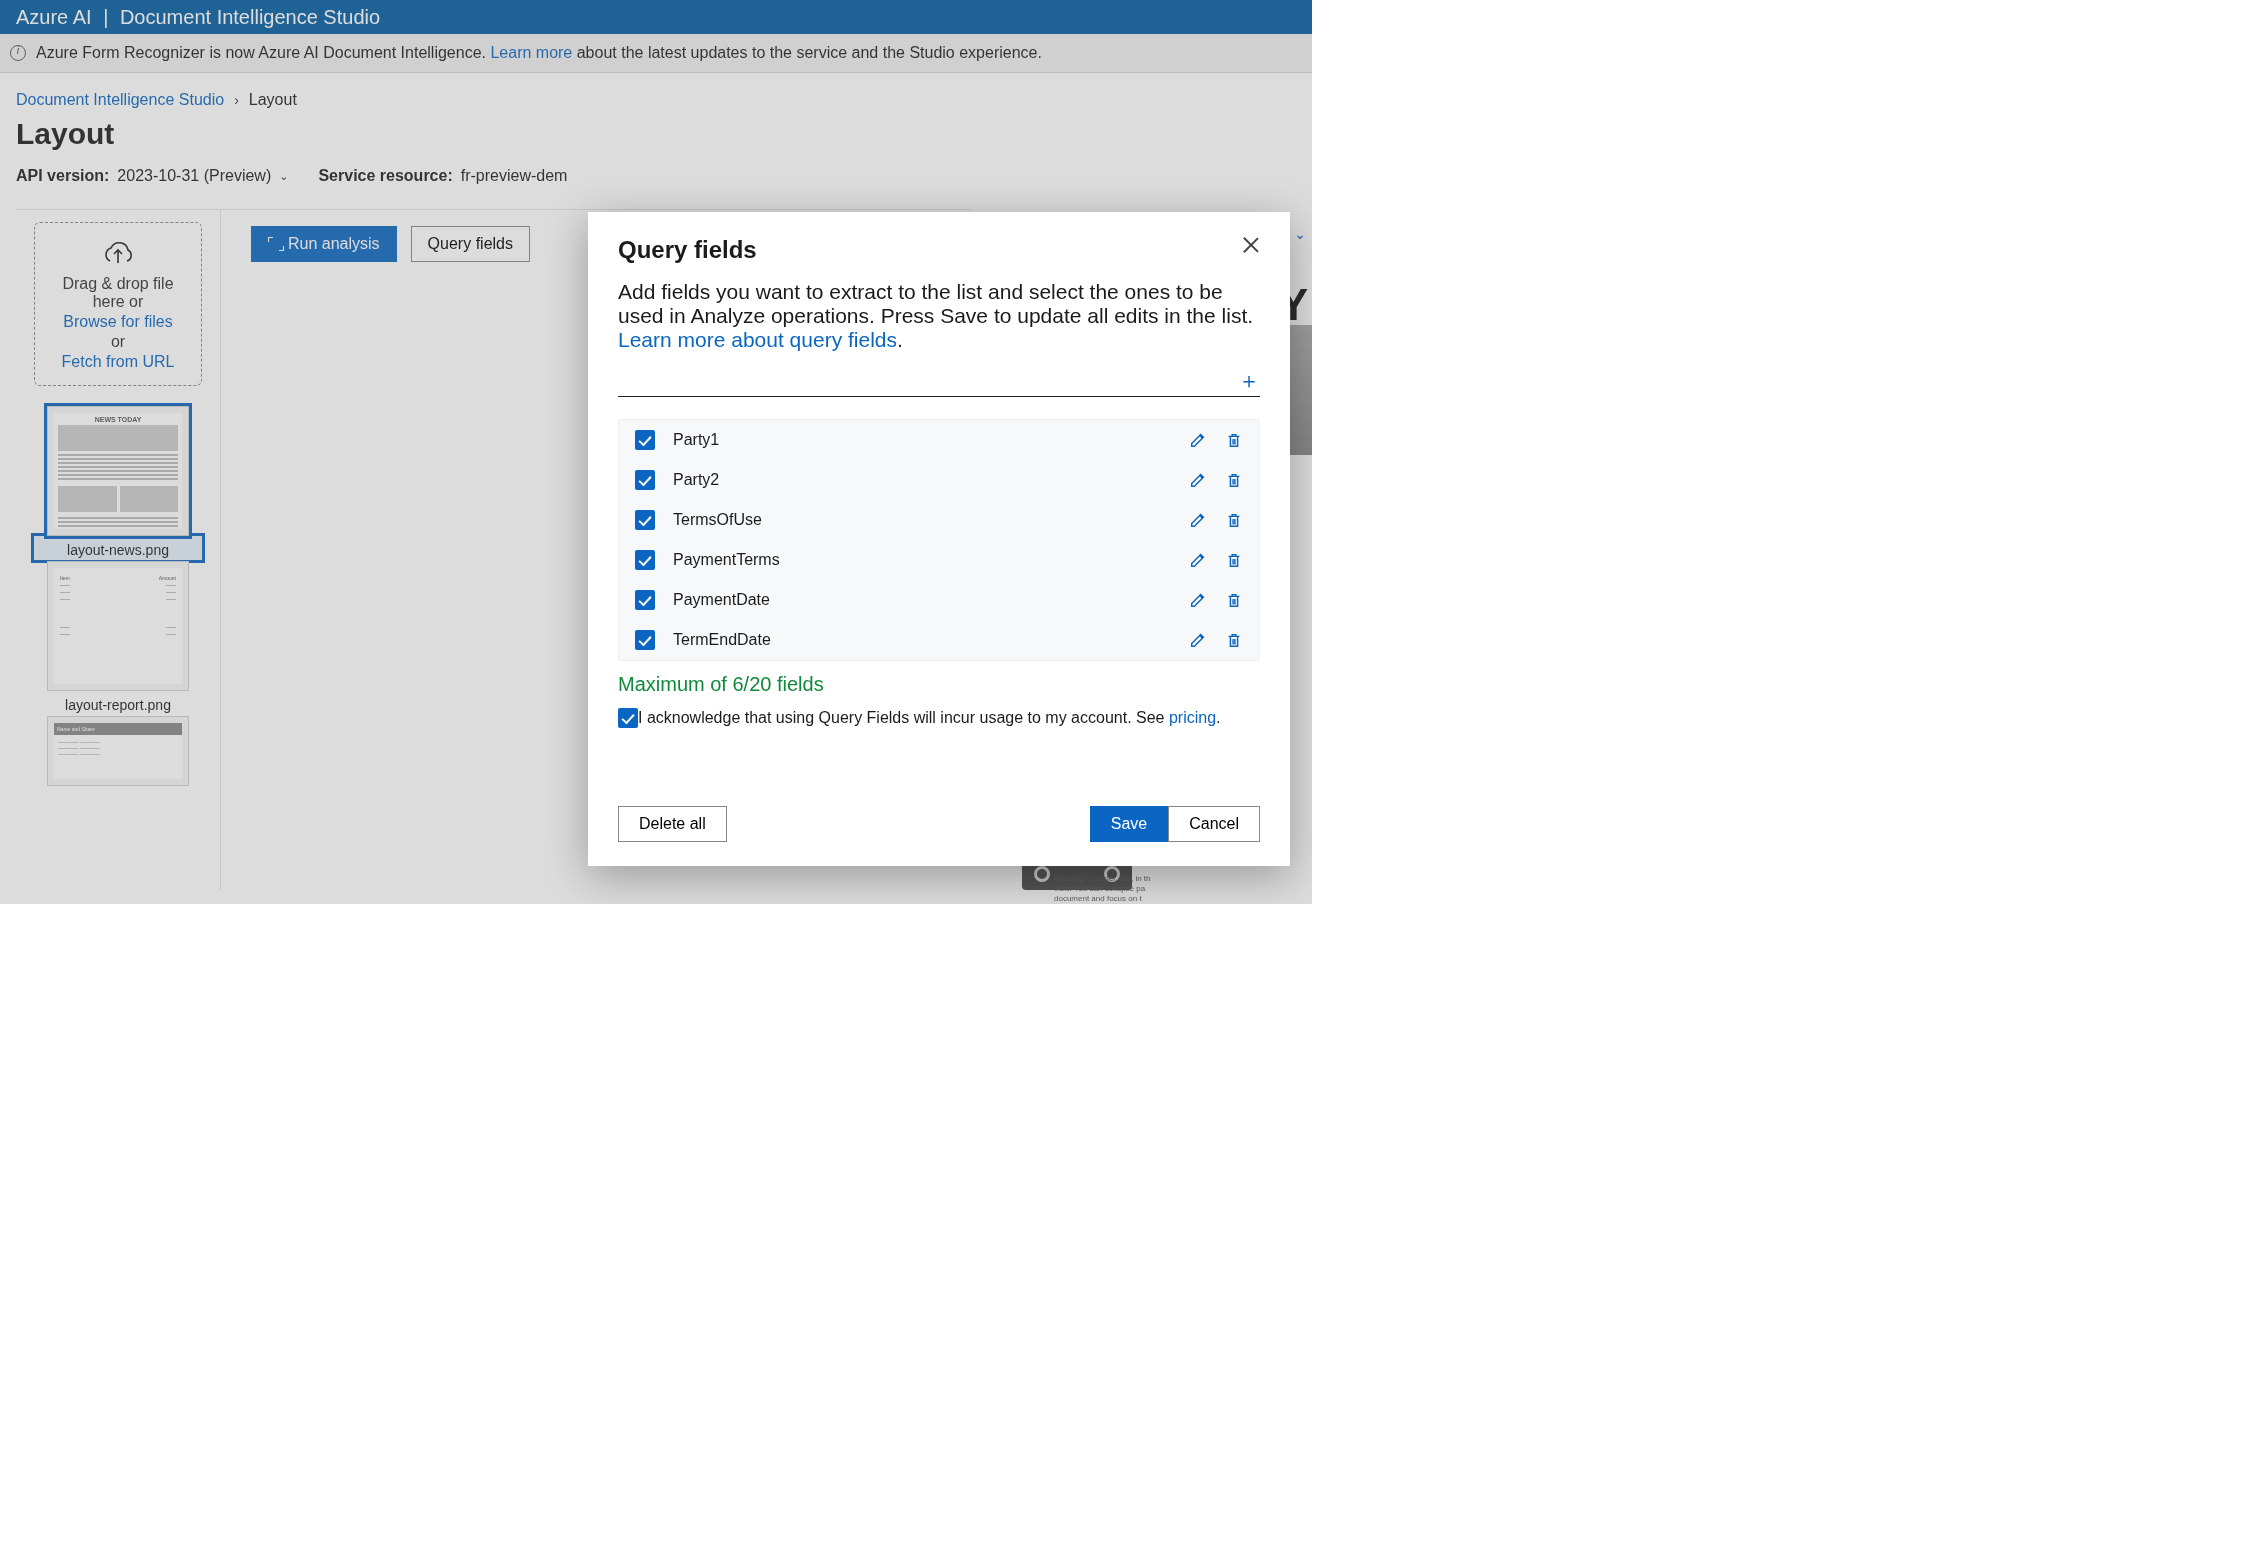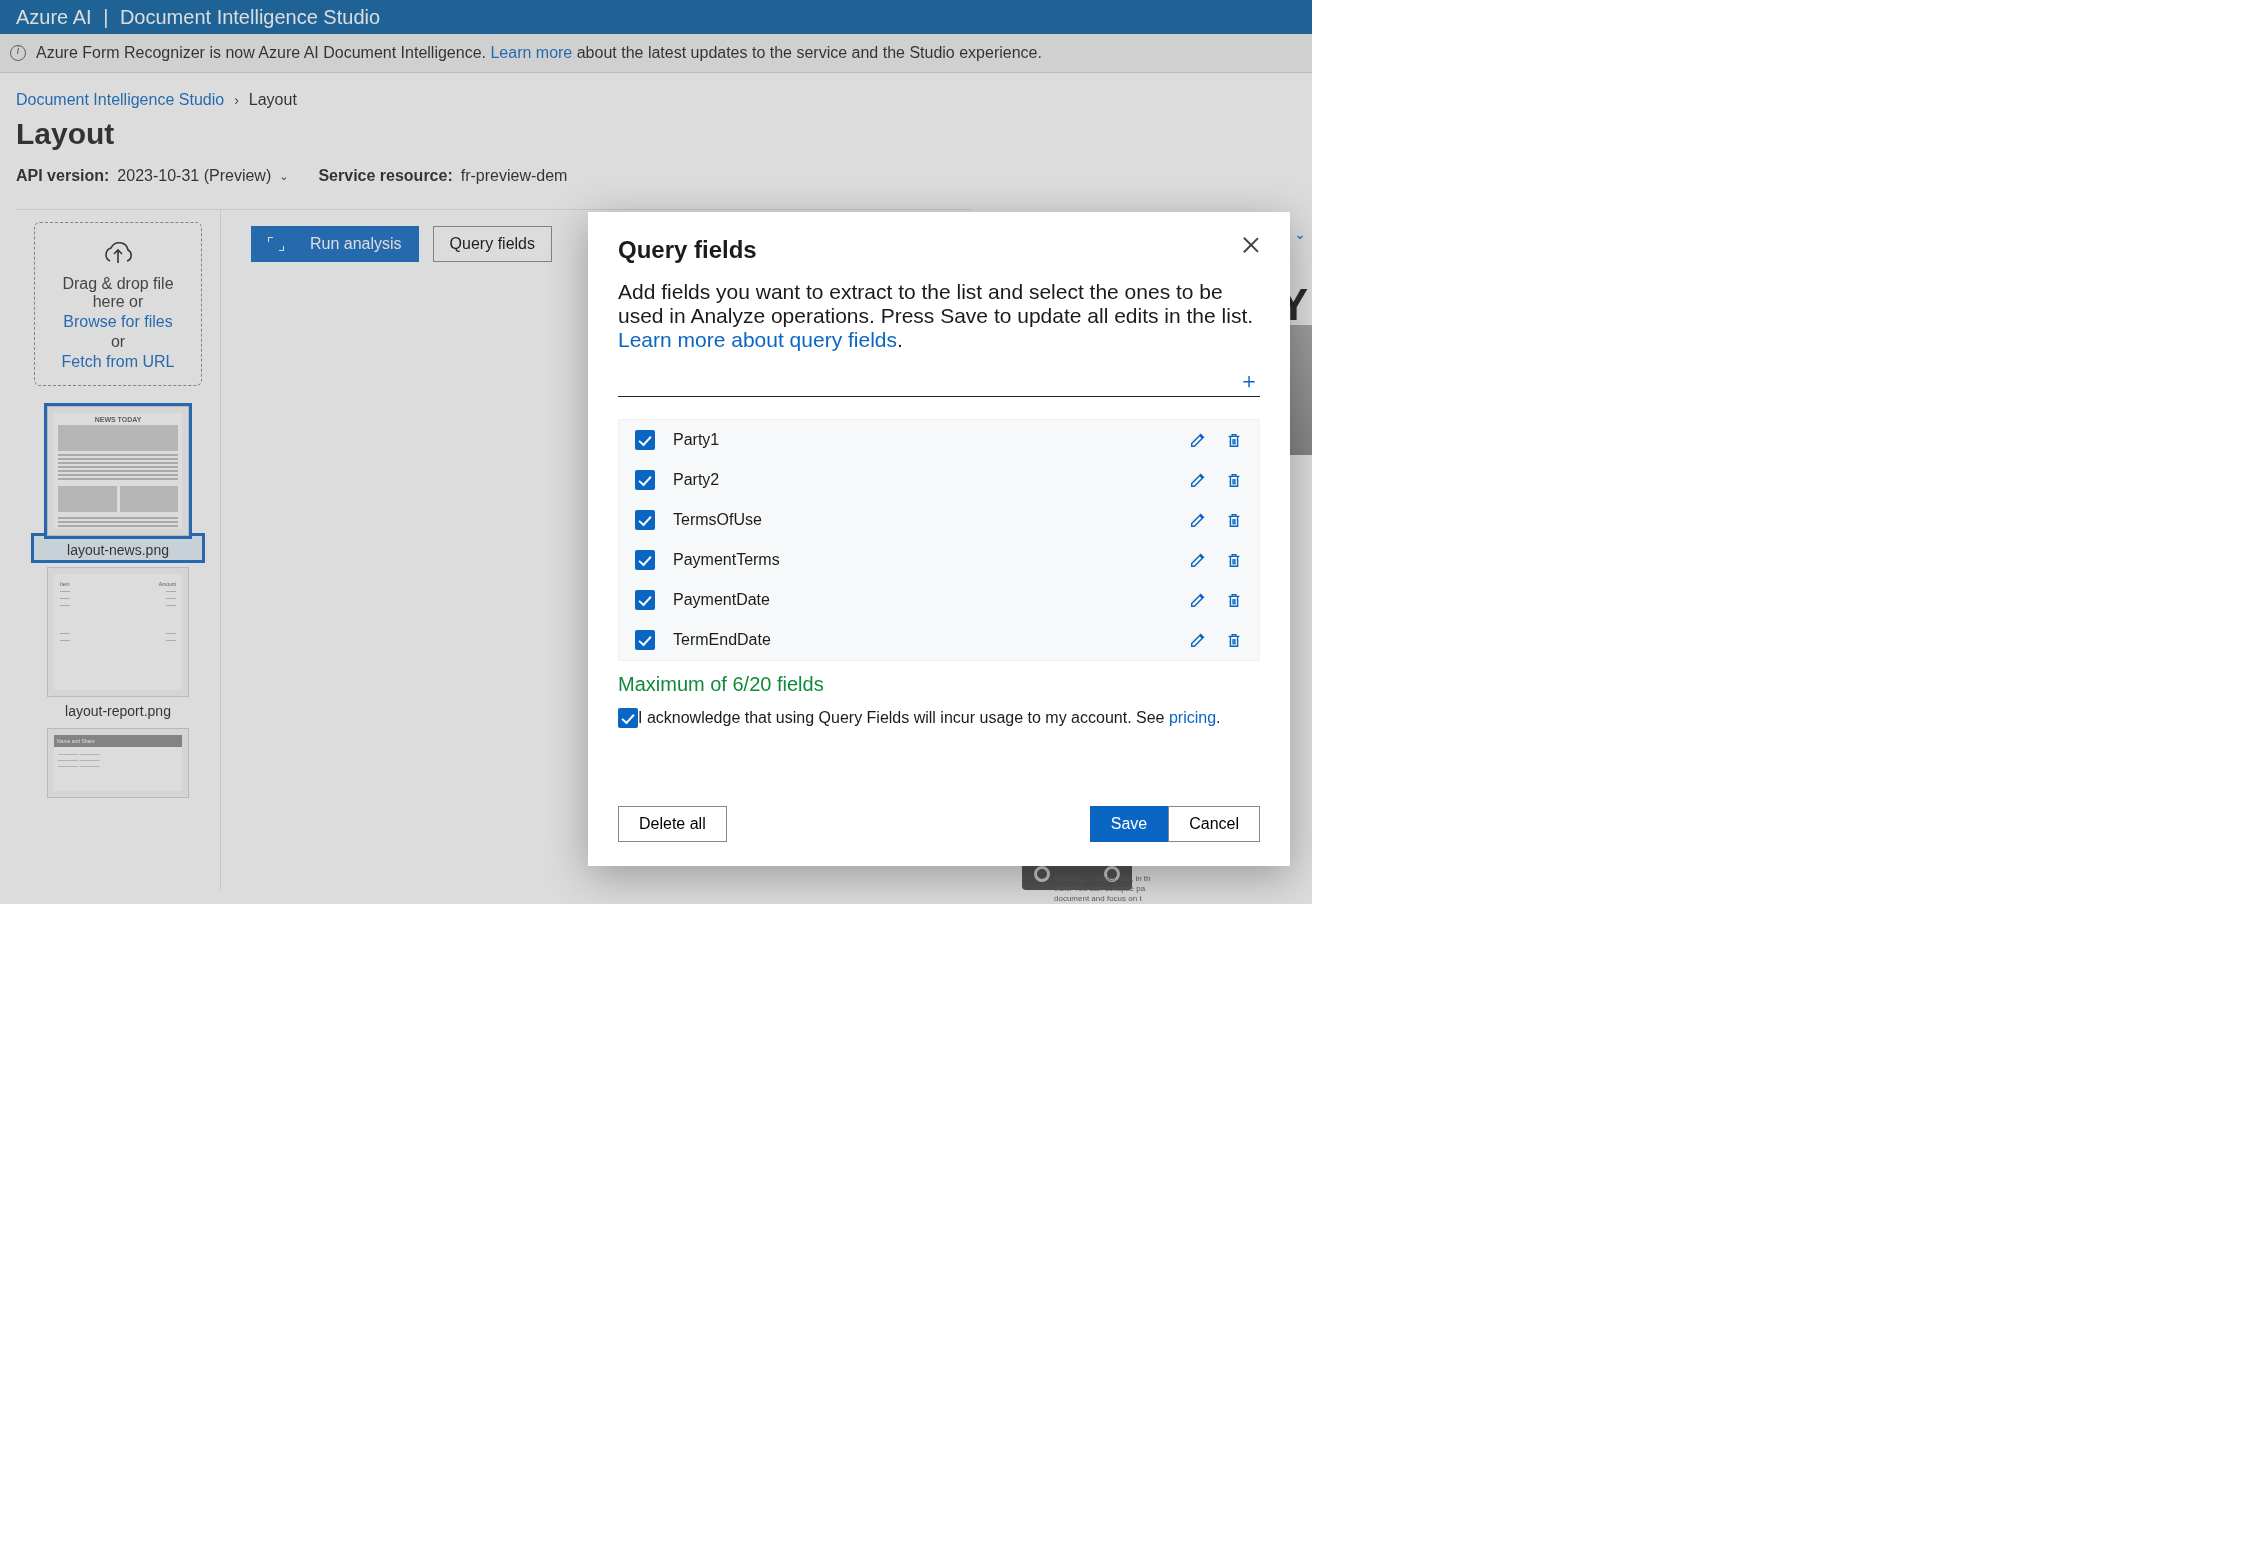--- a/index.html
+++ b/index.html
@@ -33,42 +33,42 @@
   
   .main-cols { display:flex; height:680px; }
 
   
   .sidebar { width:205px; border-right:1px solid #e5e5e5; padding:12px 18px 0 18px; overflow:hidden; }
   .dropzone { border:1.5px dashed #888; border-radius:6px; padding:12px 6px; text-align:center; font-size:16px; color:#333; }
   .dropzone .cloud { margin:6px auto 6px auto; width:36px; height:28px; position:relative; }
   .dropzone a { display:block; color:#0a66c2; text-decoration:none; margin:2px 0; }
   .dropzone .or { margin:1px 0; }
 
-  .thumb-list { margin-top:20px; display:flex; flex-direction:column; gap:7px; }
+  .thumb-list { margin-top:20px; display:flex; flex-direction:column; gap:1px; }
   .thumb-card { }
   .thumb-img-wrap { position:relative; width:142px; height:130px; margin:0 auto; background:#f6f6f6; border:1px solid #d0d0d0; }
   .thumb-card.selected .thumb-img-wrap { outline:3px solid #0b62c1; }
   .sample-tag { position:absolute; top:6px; left:6px; border:1px solid #2a7ab8; color:#2a7ab8; font-size:12px; padding:1px 4px; background:#fff; border-radius:2px; }
   .thumb-label { text-align:center; font-size:14px; padding:6px 0 2px 0; }
   .thumb-card.selected .thumb-label { background:#e6f0fa; outline:3px solid #0b62c1; outline-top:none; }
 
   
   .fake-doc { position:absolute; inset:6px; background:#fff; font-size:4px; line-height:5px; padding:4px; color:#555; overflow:hidden;}
   .fake-doc .h { font-weight:bold; font-size:7px; text-align:center; margin-bottom:3px;}
   .fake-doc .block { background:#ccc; height:26px; margin:3px 0;}
   .fake-doc .lines div { height:2px; background:#bbb; margin:2px 0;}
   .fake-doc2 { position:absolute; inset:6px; background:#fff; font-size:4px; color:#555; padding:6px;}
   .fake-doc2 .row {display:flex; justify-content:space-between; font-size:5px; margin:1px 0;}
   .fake-doc3 { position:absolute; inset:6px; background:#fff;}
   .fake-doc3 .bar {height:12px; background:#888; display:flex; align-items:center; font-size:5px; color:#fff; padding:0 3px;}
 
   
   .center-col { flex:1; padding:16px 0 0 30px; position:relative;}
   .toolbar { display:flex; gap:14px; }
-  .btn { height:36px; display:inline-flex; align-items:center; justify-content:center; gap:26px; padding:0 16px; font-size:16px; border:1px solid #888; background:#fff; cursor:pointer; }
+  .btn { height:36px; display:inline-flex; align-items:center; justify-content:center; gap:4px; padding:0 16px; font-size:16px; border:1px solid #888; background:#fff; cursor:pointer; }
   .btn.primary { background:#0a66c2; color:#fff; border-color:#0a66c2; }
   .btn .scan-icon { display:inline-block; width:16px; height:14px; position:relative; }
   .btn .scan-icon::before, .btn .scan-icon::after { content:""; position:absolute; border:1.5px solid #fff; width:4px; height:4px; }
   .btn .scan-icon::before { top:0; left:0; border-right:none; border-bottom:none;}
   .btn .scan-icon::after { bottom:0; right:0; border-left:none; border-top:none;}
 
   
   .preview-strip { position:absolute; right:0; top:190px; bottom:0; width:340px; background:#fff; overflow:hidden; }
   .preview-strip .big-y { position:absolute; right:4px; top:90px; font-size:44px; font-weight:800; color:#111;}
   .preview-strip .gray-band { position:absolute; top:135px; right:0; width:300px; height:130px; background:linear-gradient(#aaa,#888);}

